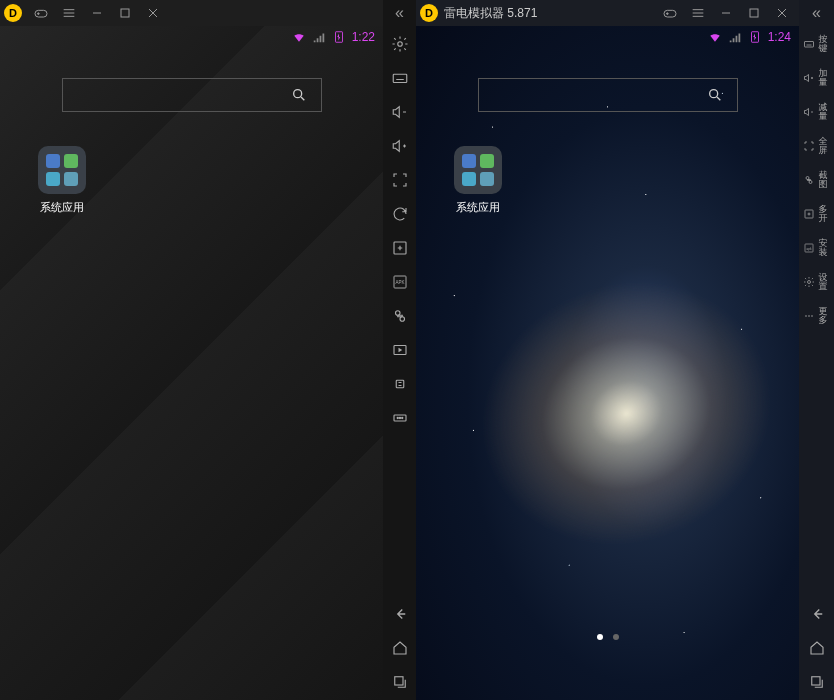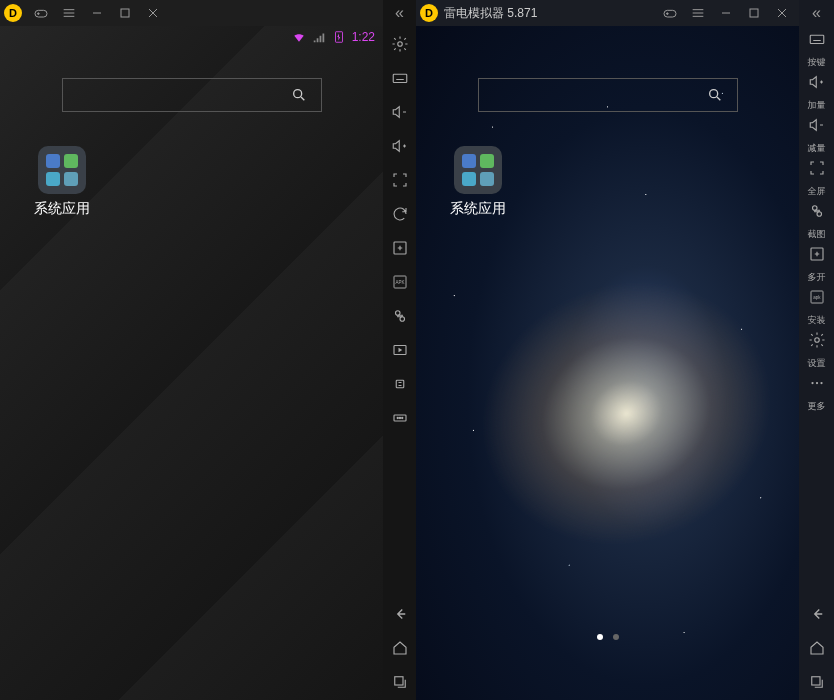--- a/index.html
+++ b/index.html
@@ -27,27 +27,27 @@
 .bg-galaxy::before{content:"";position:absolute;inset:0;
  background-image:radial-gradient(1px 1px at 20% 15%,#fff,transparent),radial-gradient(1px 1px at 60% 25%,#fff,transparent),radial-gradient(1px 1px at 80% 10%,#cde,transparent),radial-gradient(1px 1px at 15% 60%,#fff,transparent),radial-gradient(1px 1px at 90% 70%,#fff,transparent),radial-gradient(1px 1px at 40% 80%,#cde,transparent),radial-gradient(1px 1px at 70% 90%,#fff,transparent),radial-gradient(1px 1px at 10% 40%,#fff,transparent),radial-gradient(1px 1px at 50% 12%,#fff,transparent),radial-gradient(1px 1px at 85% 45%,#fff,transparent)}
 .status-bar{position:absolute;top:0;left:0;right:0;height:22px;display:flex;align-items:center;justify-content:flex-end;padding:0 8px;gap:6px;color:#d946ef;font-size:12px;z-index:5}
 .status-bar svg{width:14px;height:14px}
 .search-box{position:absolute;top:52px;left:50%;transform:translateX(-50%);width:260px;height:34px;border:1px solid #555;display:flex;align-items:center;justify-content:flex-end;padding:0 14px;z-index:5}
 .search-box svg{width:16px;height:16px;stroke:#ccc}
 .app-icon{position:absolute;top:120px;left:32px;width:60px;text-align:center;z-index:5}
 .app-box{width:48px;height:48px;margin:0 auto 6px;background:#3a4048;border-radius:10px;display:grid;grid-template-columns:1fr 1fr;grid-template-rows:1fr 1fr;gap:4px;padding:8px}
 .app-box>div{border-radius:3px}
 .a1{background:#4a7bc8}.a2{background:#5fb85f}.a3{background:#4aa8c8}.a4{background:#5f9fb8}
-.app-label{color:#fff;font-size:14px}
+.app-label{color:#fff;font-size:11px}
 .page-dots{position:absolute;bottom:60px;left:50%;transform:translateX(-50%);display:flex;gap:10px;z-index:5}
 .dot{width:6px;height:6px;border-radius:50%;background:#666}
 .dot.active{background:#fff}
 .sidebar{width:33px;background:#151515;display:flex;flex-direction:column;align-items:center;padding:4px 0;gap:6px}
 .emu-right .sidebar{width:35px;background:#171a22}
-.sb-btn{width:28px;min-height:28px;display:flex;flex-direction:column;align-items:center;justify-content:center;color:#aaa;cursor:pointer;gap:10px}
+.sb-btn{width:28px;min-height:28px;display:flex;flex-direction:row;align-items:center;justify-content:center;color:#aaa;cursor:pointer;gap:4px}
 .sb-btn svg{width:18px;height:18px}
 .sb-lbl{font-size:9px;line-height:1}
 .sb-spacer{flex:1}
 .collapse-btn{width:33px;height:26px;background:#151515;display:flex;align-items:center;justify-content:center;color:#999;cursor:pointer}
 .emu-right .collapse-btn{background:#171a22;width:35px}
 </style>
 </head>
 <body>
 
 <div class="emulator emu-left">
@@ -239,20 +239,33 @@
           </div>
         <div class="tb-btn">
             <svg viewBox="0 0 24 24" stroke="currentColor" stroke-width="1.5">
               <path d="M6 6l12 12M18 6L6 18"></path>
             </svg>
           </div>
       </div>
     </div>
     <div class="phone-screen">
       <div class="bg-galaxy"></div>
+      <div class="status-bar">
+        <svg viewBox="0 0 24 24" fill="currentColor">
+            <path d="M12 20l8-10c-4.4-3.5-11.6-3.5-16 0l8 10z"></path>
+          </svg>
+        <svg viewBox="0 0 24 24" fill="#888">
+            <path d="M3 18h3v3H3zM8 14h3v7H8zM13 10h3v11h-3zM18 6h3v15h-3z"></path>
+          </svg>
+        <svg viewBox="0 0 24 24" fill="none" stroke="currentColor" stroke-width="1.5">
+            <rect x="6" y="3" width="12" height="18" rx="1"></rect>
+            <path fill="currentColor" stroke="none" d="M12 6l-3 6h2v6l3-6h-2z"></path>
+          </svg>
+        <span>1:24</span>
+      </div>
       <div class="search-box">
         <svg viewBox="0 0 24 24" fill="none" stroke-width="2">
             <circle cx="10" cy="10" r="6"></circle>
             <path d="M15 15l5 5"></path>
           </svg>
       </div>
       <div class="app-icon">
         <div class="app-box">
             <div class="a1"></div>
             <div class="a2"></div>

